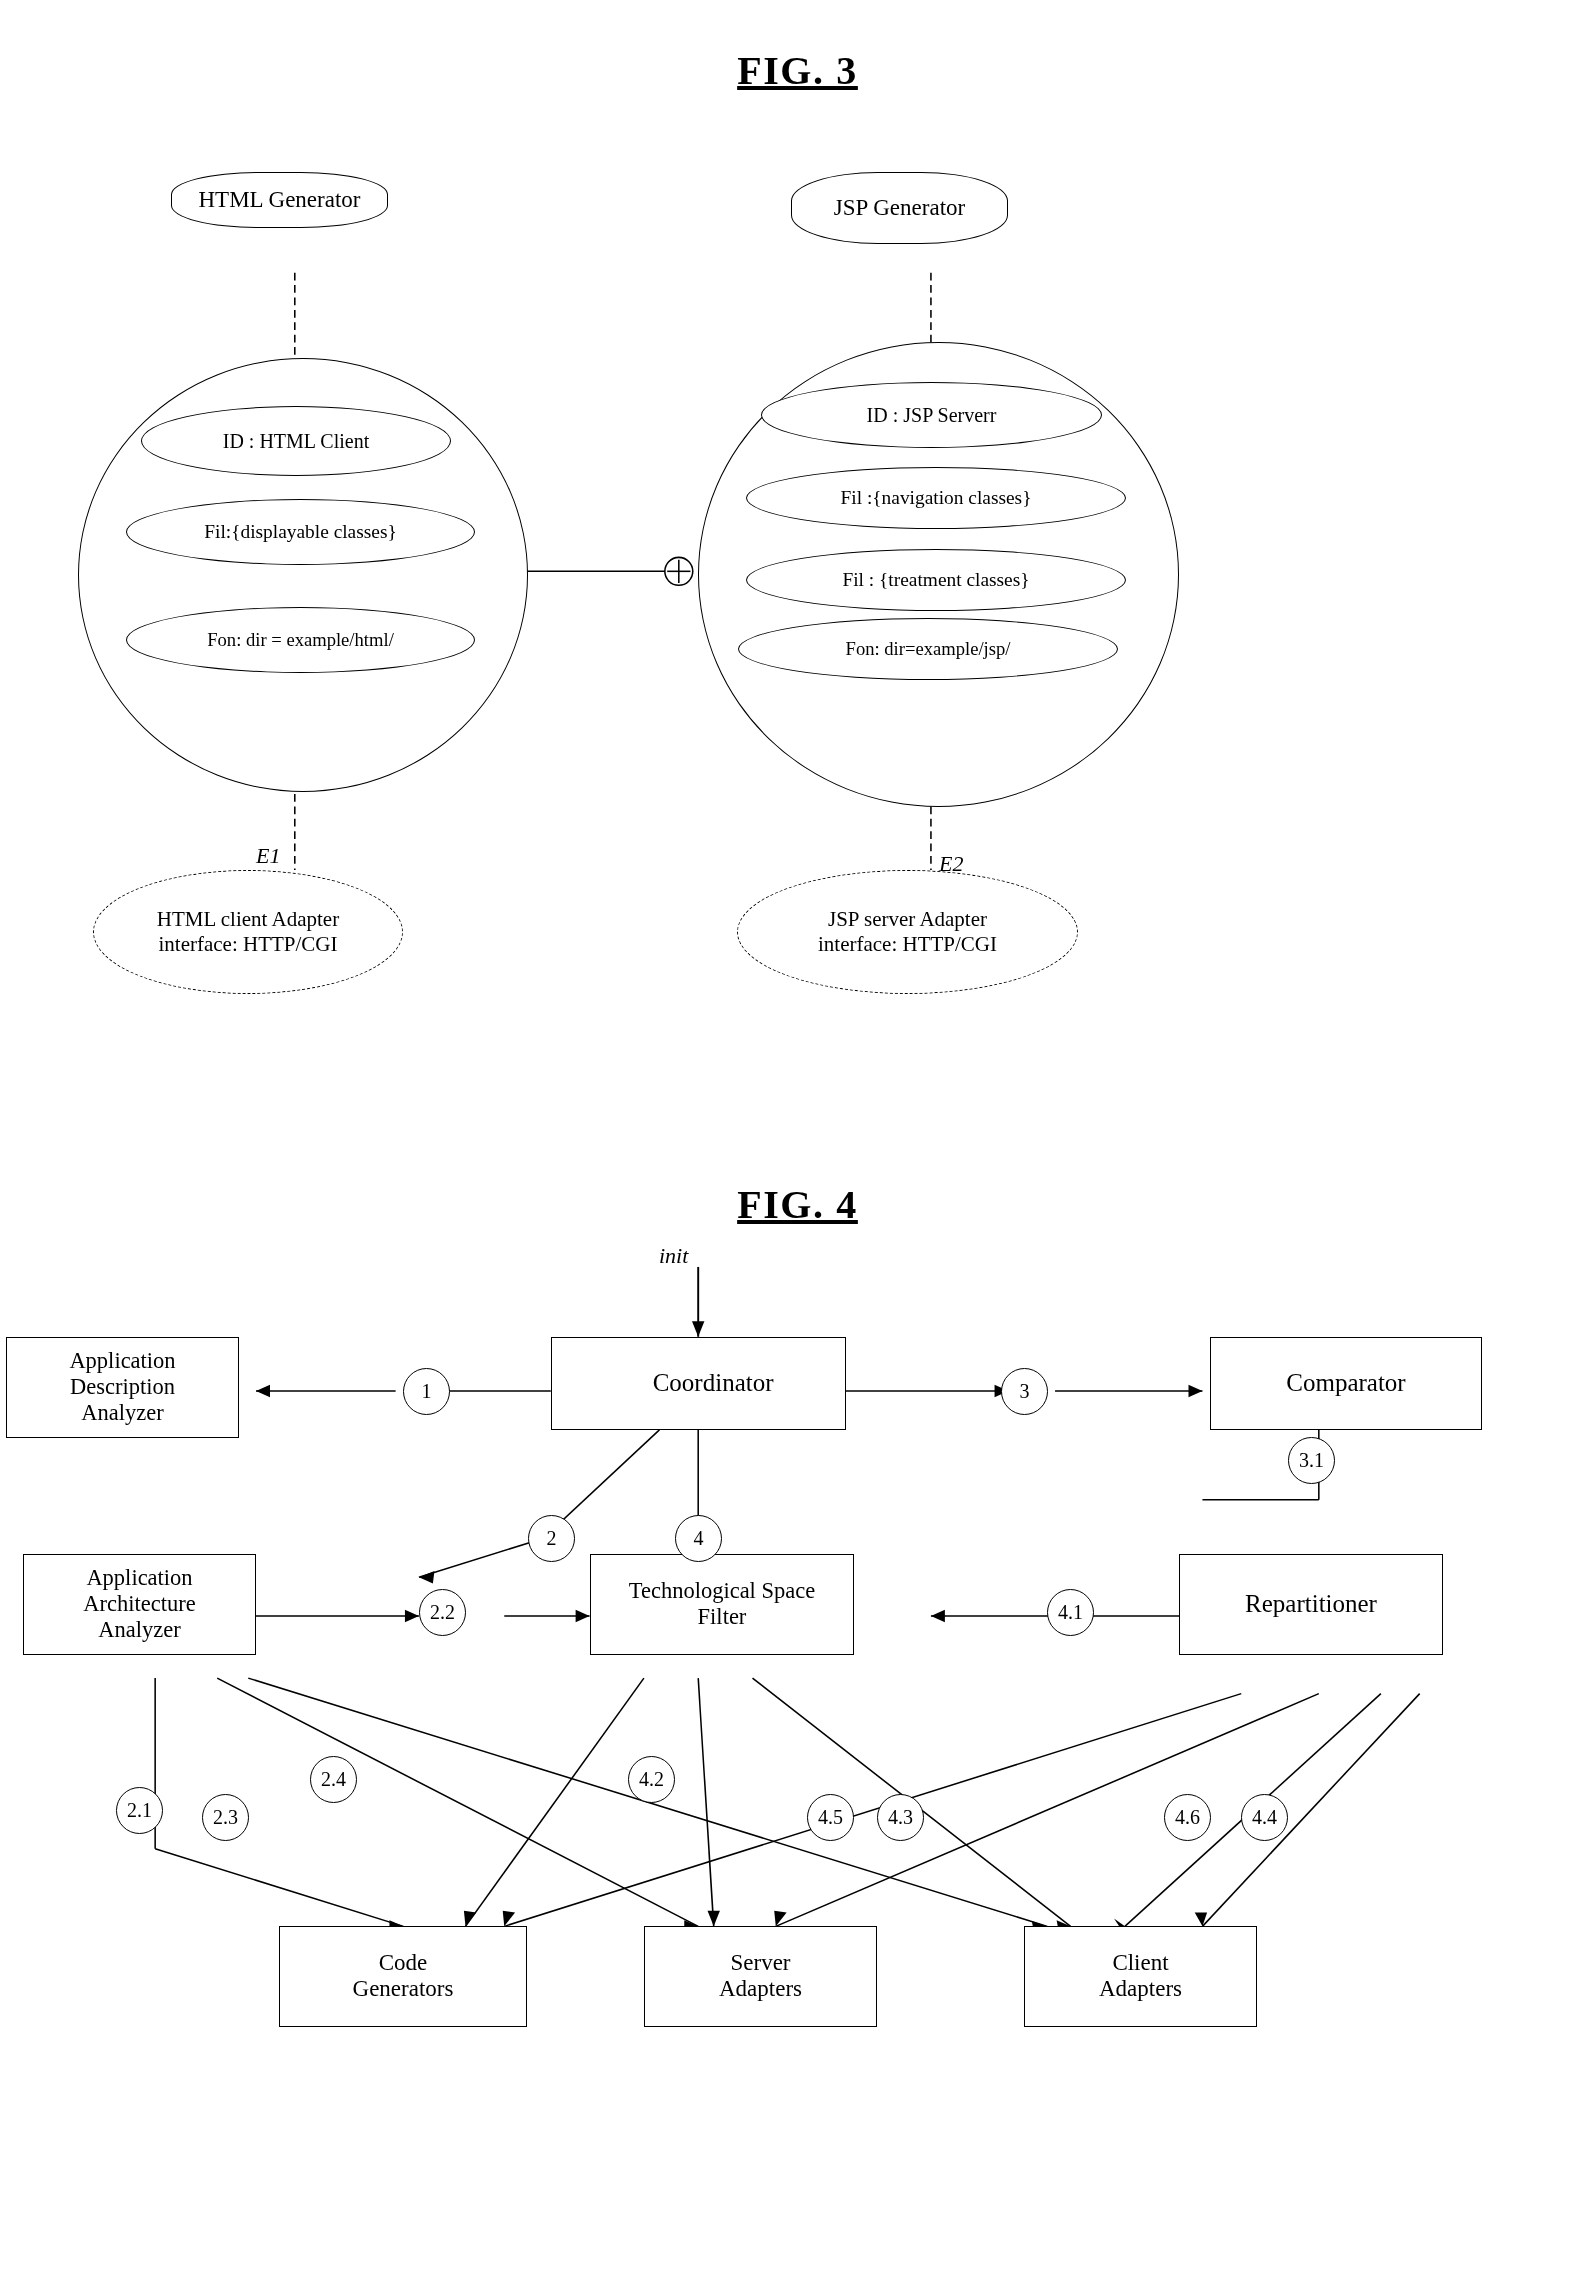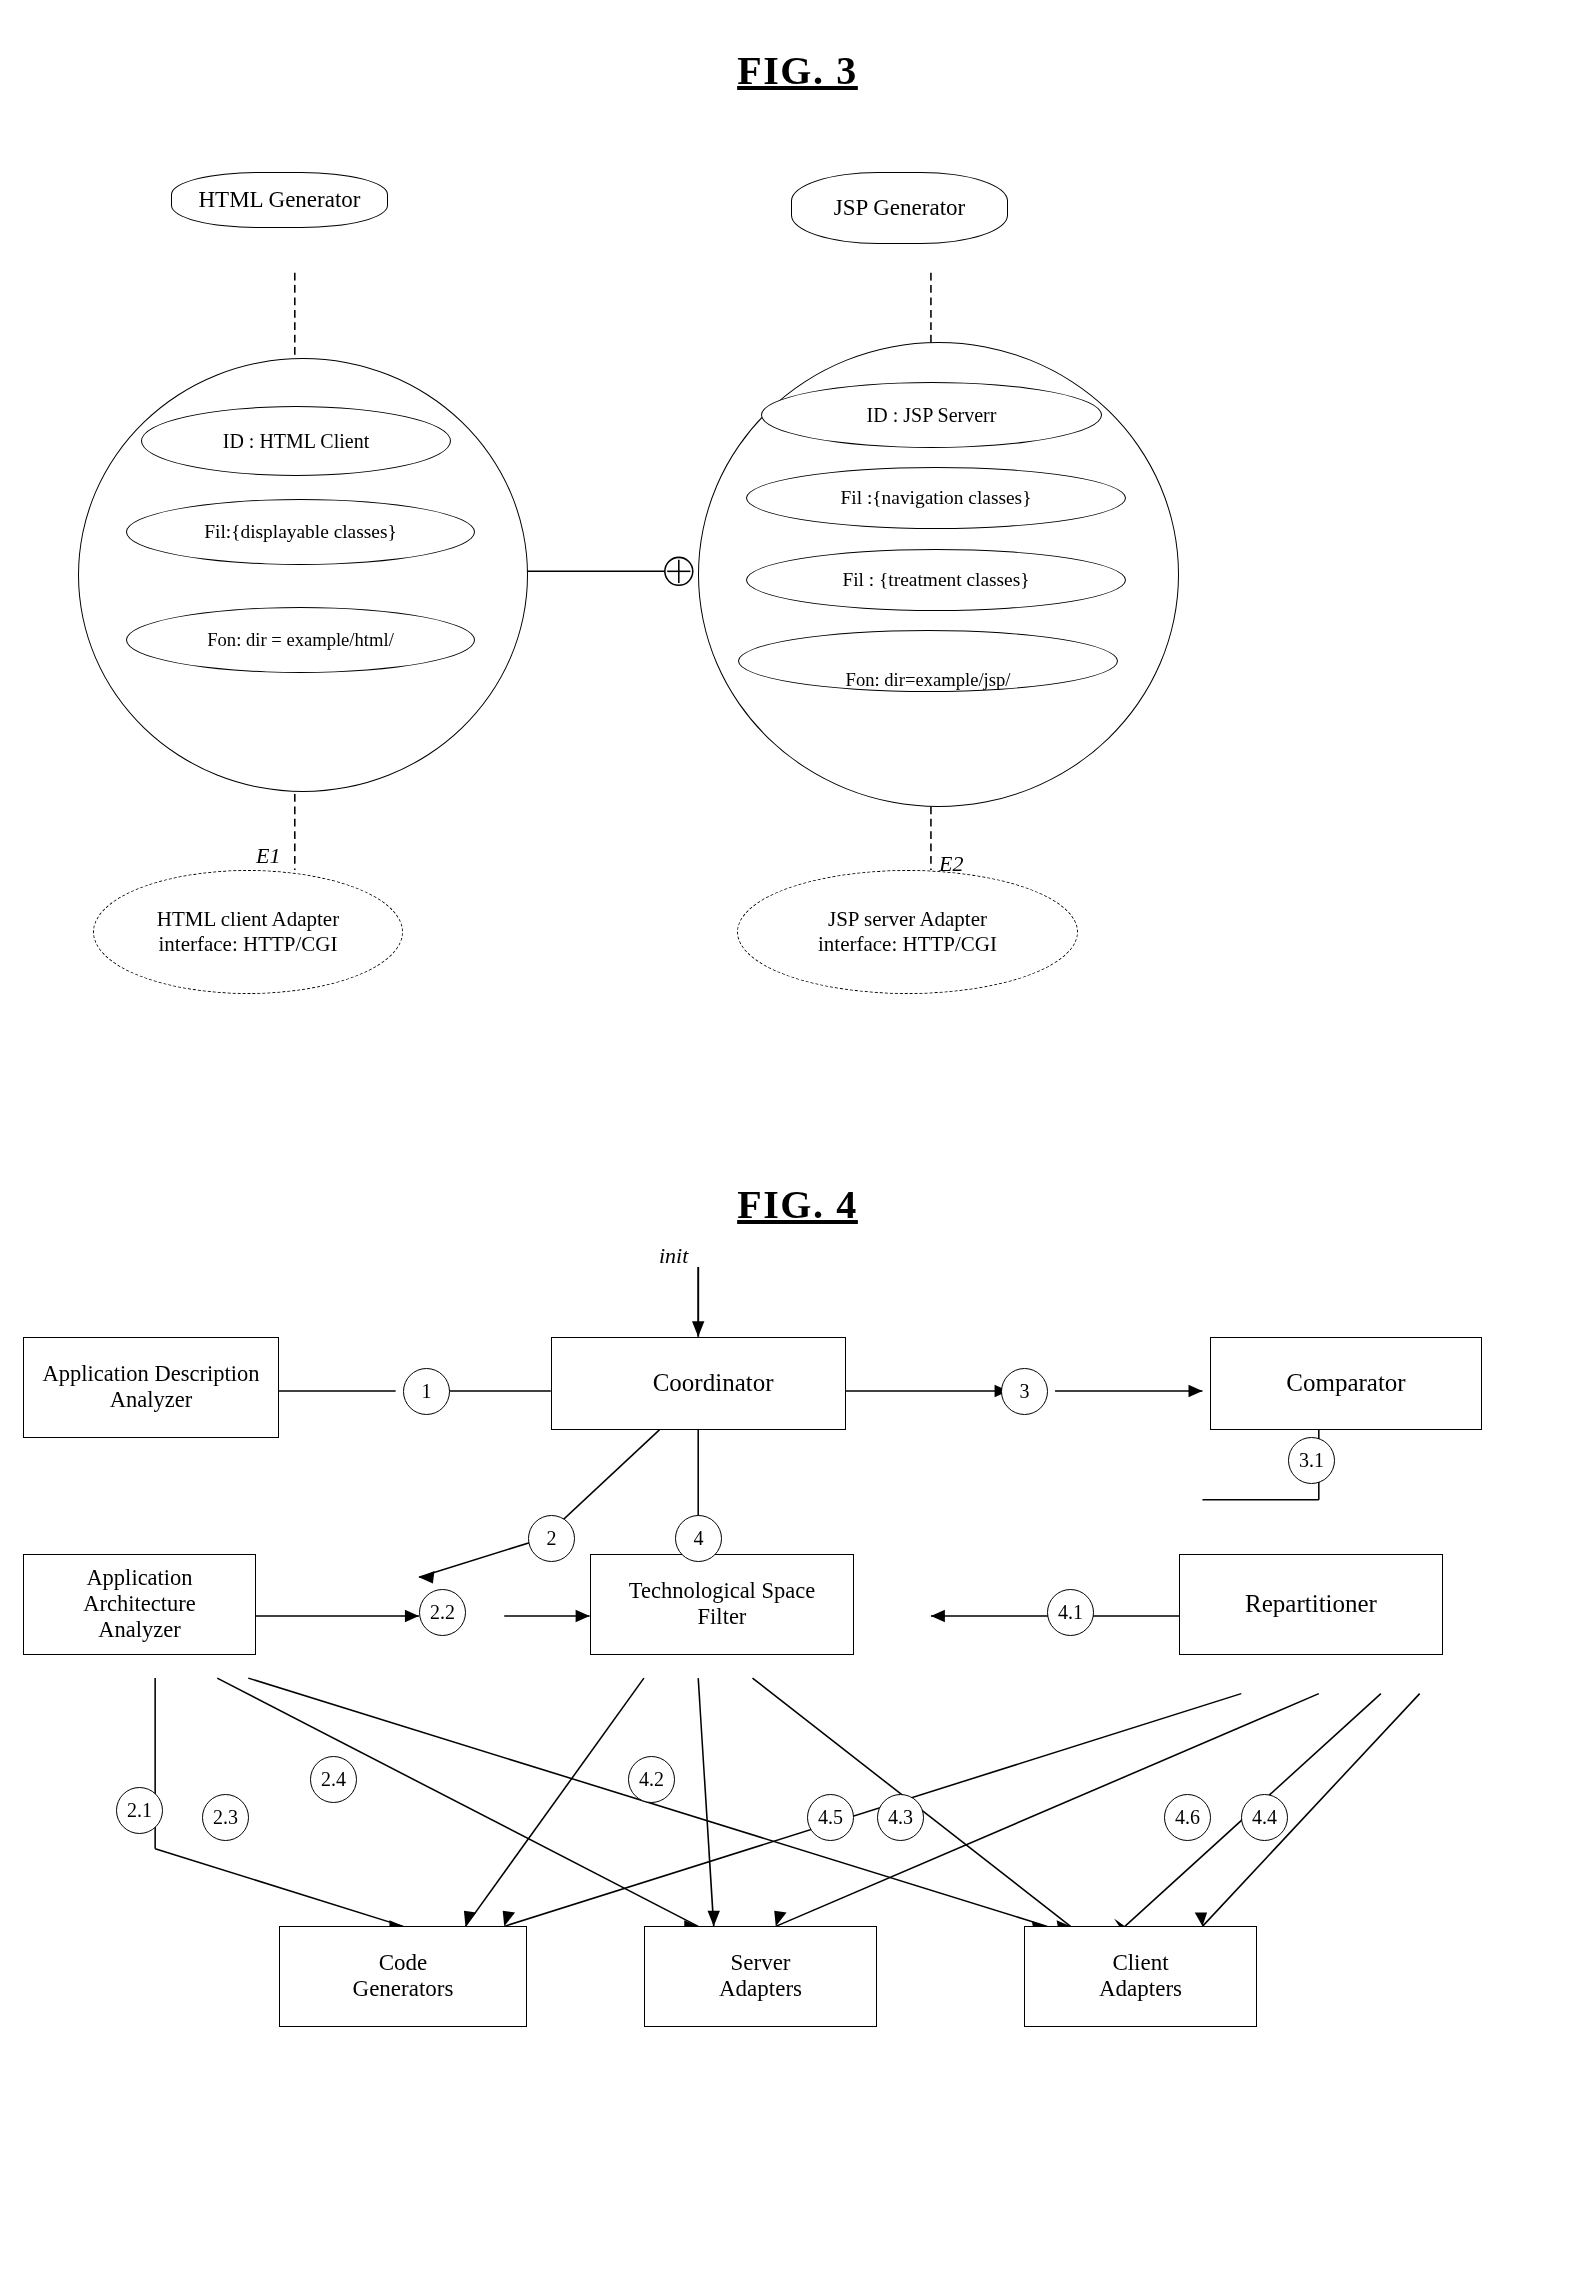--- a/index.html
+++ b/index.html
@@ -199,21 +199,21 @@
     </div>
 
     <div class="ellipse-inner" style="left:47px; top:124px; width:380px; height:62px; font-size:19.4px;">
       <span>Fil :{navigation classes}</span>
     </div>
 
     <div class="ellipse-inner" style="left:47px; top:206px; width:380px; height:62px; font-size:19.4px;">
       <span>Fil : {treatment classes}</span>
     </div>
 
-    <div class="ellipse-inner" style="left:39px; top:287px; width:380px; height:62px; font-size:18.6px;align-items:flex-end;">
+    <div class="ellipse-inner" style="left:39px; top:275px; width:380px; height:62px; font-size:18.6px;">
       <span>Fon: dir=example/jsp/</span>
     </div>
 
   </div>
 
   <div class="e-label" style="left:939px; top:729px;">
     <span>E2</span>
   </div>
 
   <div class="adapter-box" style="left:93px; top:776px; width:310px; height:124px; font-size:21px;">
@@ -304,21 +304,21 @@
   </div>
 
   <div class="box" style="left:551px; top:109px; width:295px; height:93px; font-size:25px;padding-left:37px;">
     <span>Coordinator</span>
   </div>
 
   <div class="box" style="left:1210px; top:109px; width:272px; height:93px; font-size:25px;">
     <span>Comparator</span>
   </div>
 
-  <div class="box" style="left:23px; top:109px; width:256px; height:101px; font-size:22.5px;">
+  <div class="box" style="left:6px; top:109px; width:233px; height:101px; font-size:22.5px;">
     <span style="white-space:pre-line; text-align:center;">Application Description
 Analyzer</span>
   </div>
 
   <div class="box" style="left:23px; top:326px; width:233px; height:101px; font-size:22.5px;">
     <span style="white-space:pre-line; text-align:center;">Application Architecture
 Analyzer</span>
   </div>
 
   <div class="box" style="left:590px; top:326px; width:264px; height:101px; font-size:22.5px;">

